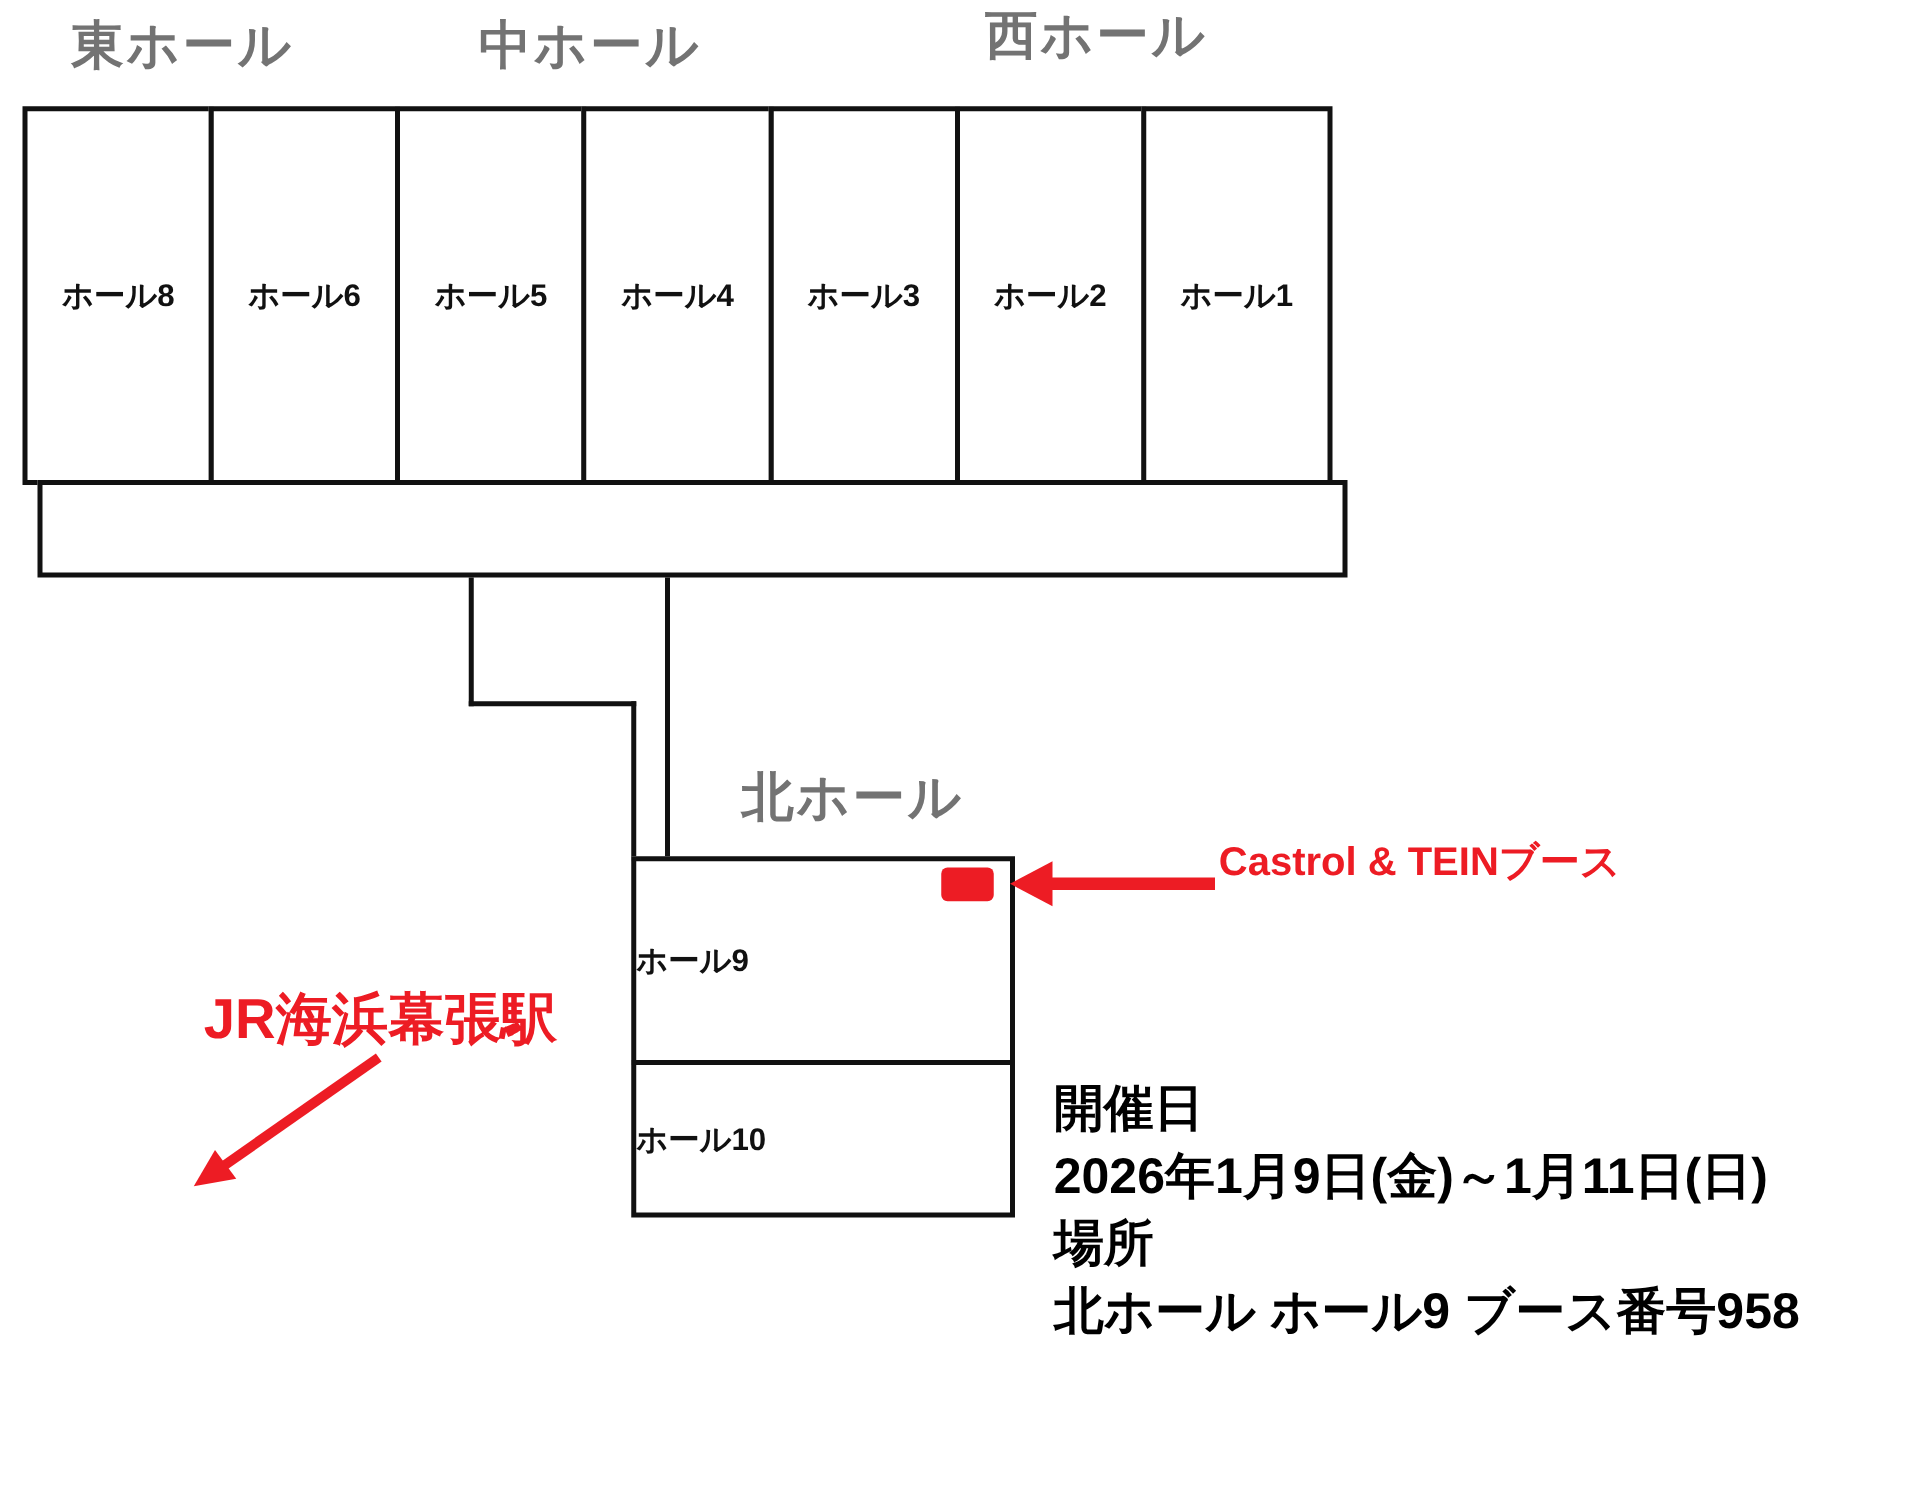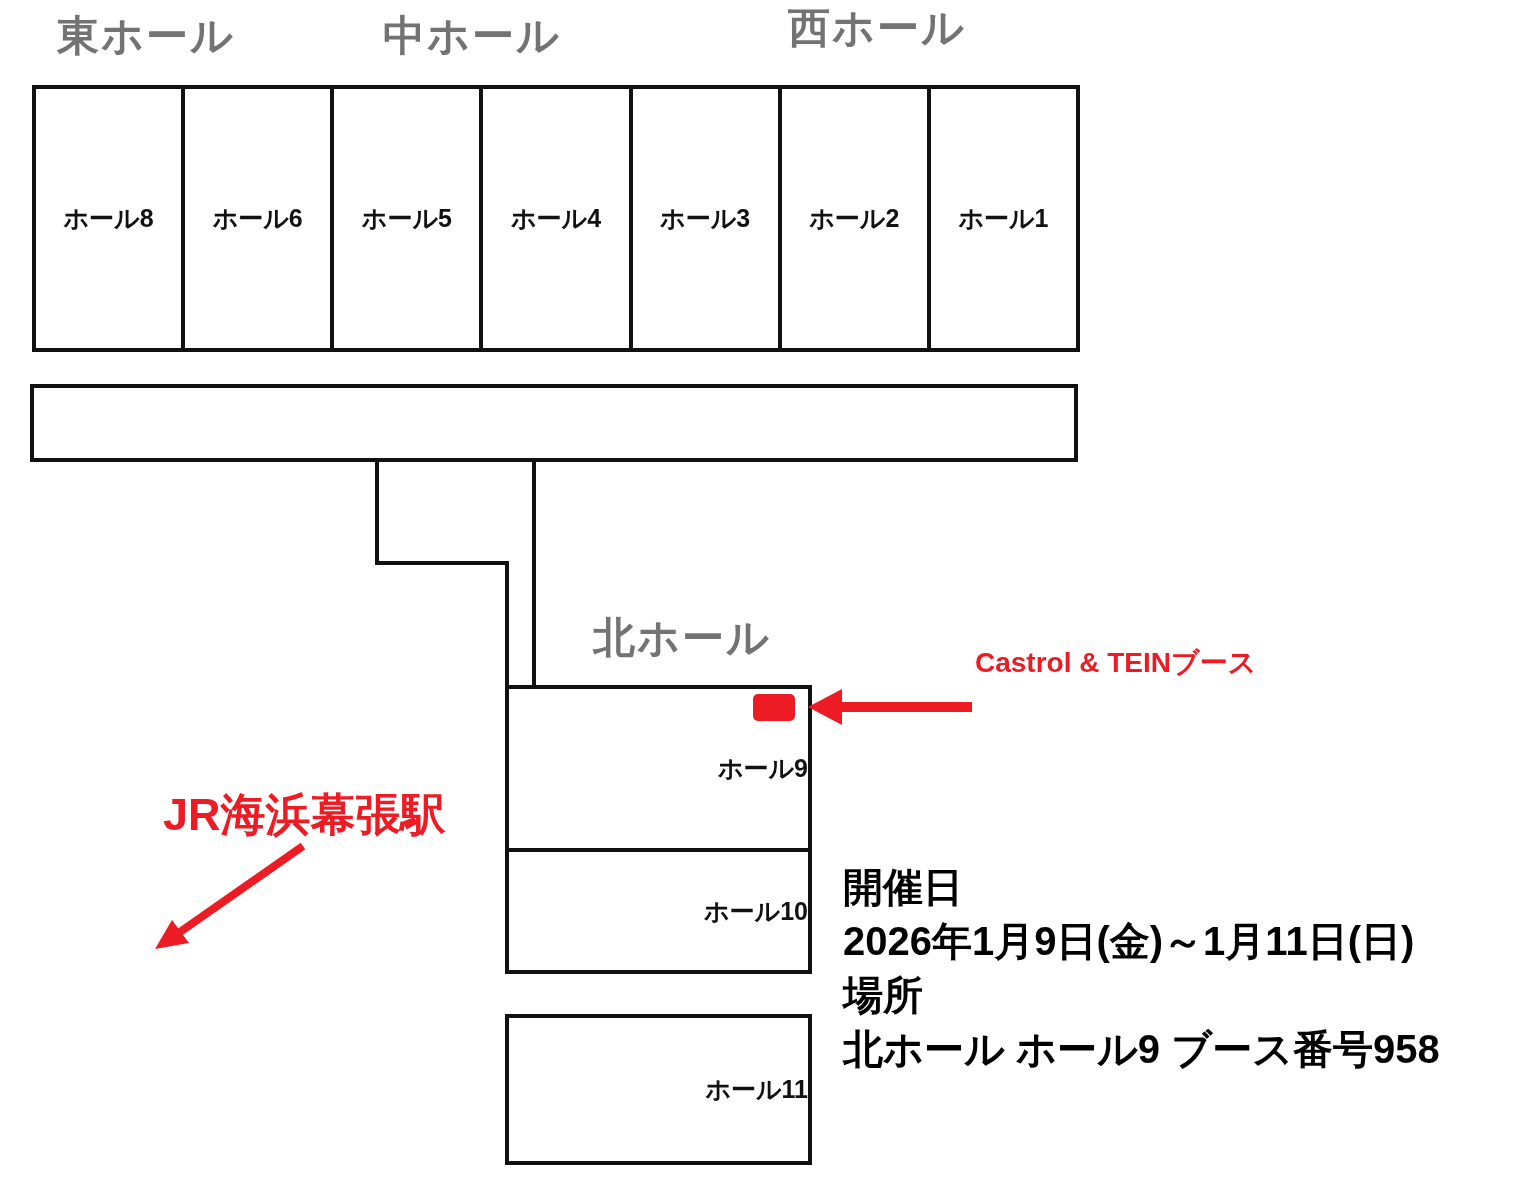--- a/index.html
+++ b/index.html
@@ -4,28 +4,28 @@
 <style>
   html,body{margin:0;padding:0;background:#ffffff;}
   .stage{
     position:relative;width:1524px;height:1200px;background:#ffffff;
     font-family:"Liberation Sans","DejaVu Sans",sans-serif;color:#111111;
     overflow:hidden;
   }
   .box{position:absolute;box-sizing:border-box;border:4px solid #111111;background:#ffffff;}
   .area-label{position:absolute;font-size:42px;font-weight:800;letter-spacing:2px;color:#737373;white-space:nowrap;}
   .hall-label{font-size:25px;font-weight:700;color:#111111;white-space:nowrap;}
-  .top-halls{position:absolute;left:32px;top:85px;width:1048px;height:267px;display:flex;border-radius:15px;}
+  .top-halls{position:absolute;left:18px;top:85px;width:1048px;height:303px;display:flex;border-radius:15px;}
   .top-halls .hall{flex:1;box-sizing:border-box;border:4px solid #111111;display:flex;align-items:center;justify-content:center;background:#ffffff;}
   .top-halls .hall + .hall{margin-left:-4px;}
-  .north-hall{display:flex;align-items:center;justify-content:flex-end;}
+  .north-hall{display:flex;align-items:center;justify-content:flex-start;}
   .pline{position:absolute;background:#111111;}
   .booth-marker{position:absolute;left:753px;top:694px;width:42px;height:27px;background:#ed1c24;border-radius:5px;}
   .red-label{position:absolute;color:#ed1c24;font-weight:800;white-space:nowrap;}
-  .booth-callout{left:975px;top:644px;font-size:28px;}
+  .booth-callout{left:975px;top:668px;font-size:32px;}
   .station-callout{left:163px;top:785px;font-size:45px;}
   .info-block{position:absolute;left:843px;top:860px;font-size:40px;font-weight:700;line-height:54px;color:#000000;white-space:nowrap;}
   .arrows{position:absolute;left:0;top:0;width:1524px;height:1200px;pointer-events:none;}
 </style>
 </head>
 <body>
 
 <div class="stage">
 
   <div class="area-label" style="left:57px;top:8px;">東ホール</div>
@@ -64,23 +64,20 @@
   <div class="pline" style="left:505px;top:561px;width:4px;height:128px;"></div>
 
   <div class="area-label" style="left:593px;top:610px;">北ホール</div>
 
   <div class="box north-hall" style="left:505px;top:685px;width:307px;height:167px;">
       <span class="hall-label">ホール9</span>
     </div>
   <div class="box north-hall" style="left:505px;top:848px;width:307px;height:126px;">
       <span class="hall-label">ホール10</span>
     </div>
-  <div class="box north-hall" style="left:505px;top:1014px;width:307px;height:151px;">
-      <span class="hall-label">ホール11</span>
-    </div>
 
   <div class="booth-marker"></div>
 
   <svg class="arrows" viewBox="0 0 1524 1200" xmlns="http://www.w3.org/2000/svg">
     <g>
       <line x1="972" y1="707" x2="836" y2="707" stroke="#ed1c24" stroke-width="10"></line>
       <polygon points="808,707 842,689 842,725" fill="#ed1c24"></polygon>
     </g>
     <g>
       <line x1="303" y1="846" x2="180" y2="932" stroke="#ed1c24" stroke-width="8"></line>

